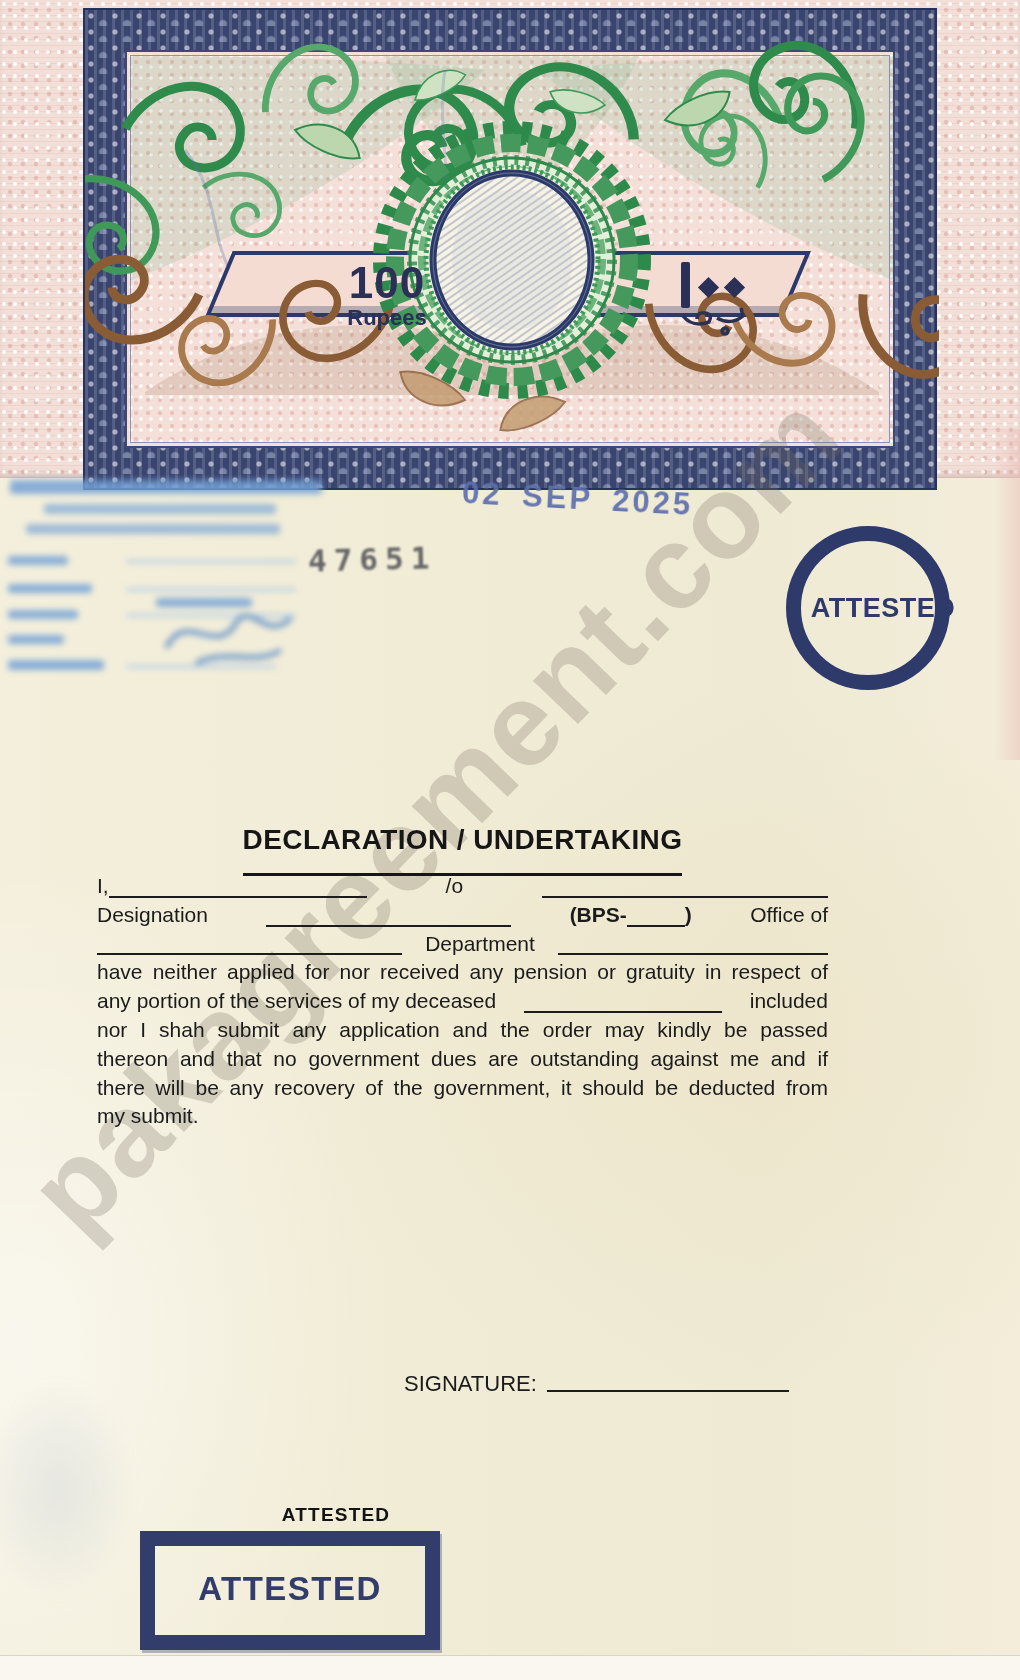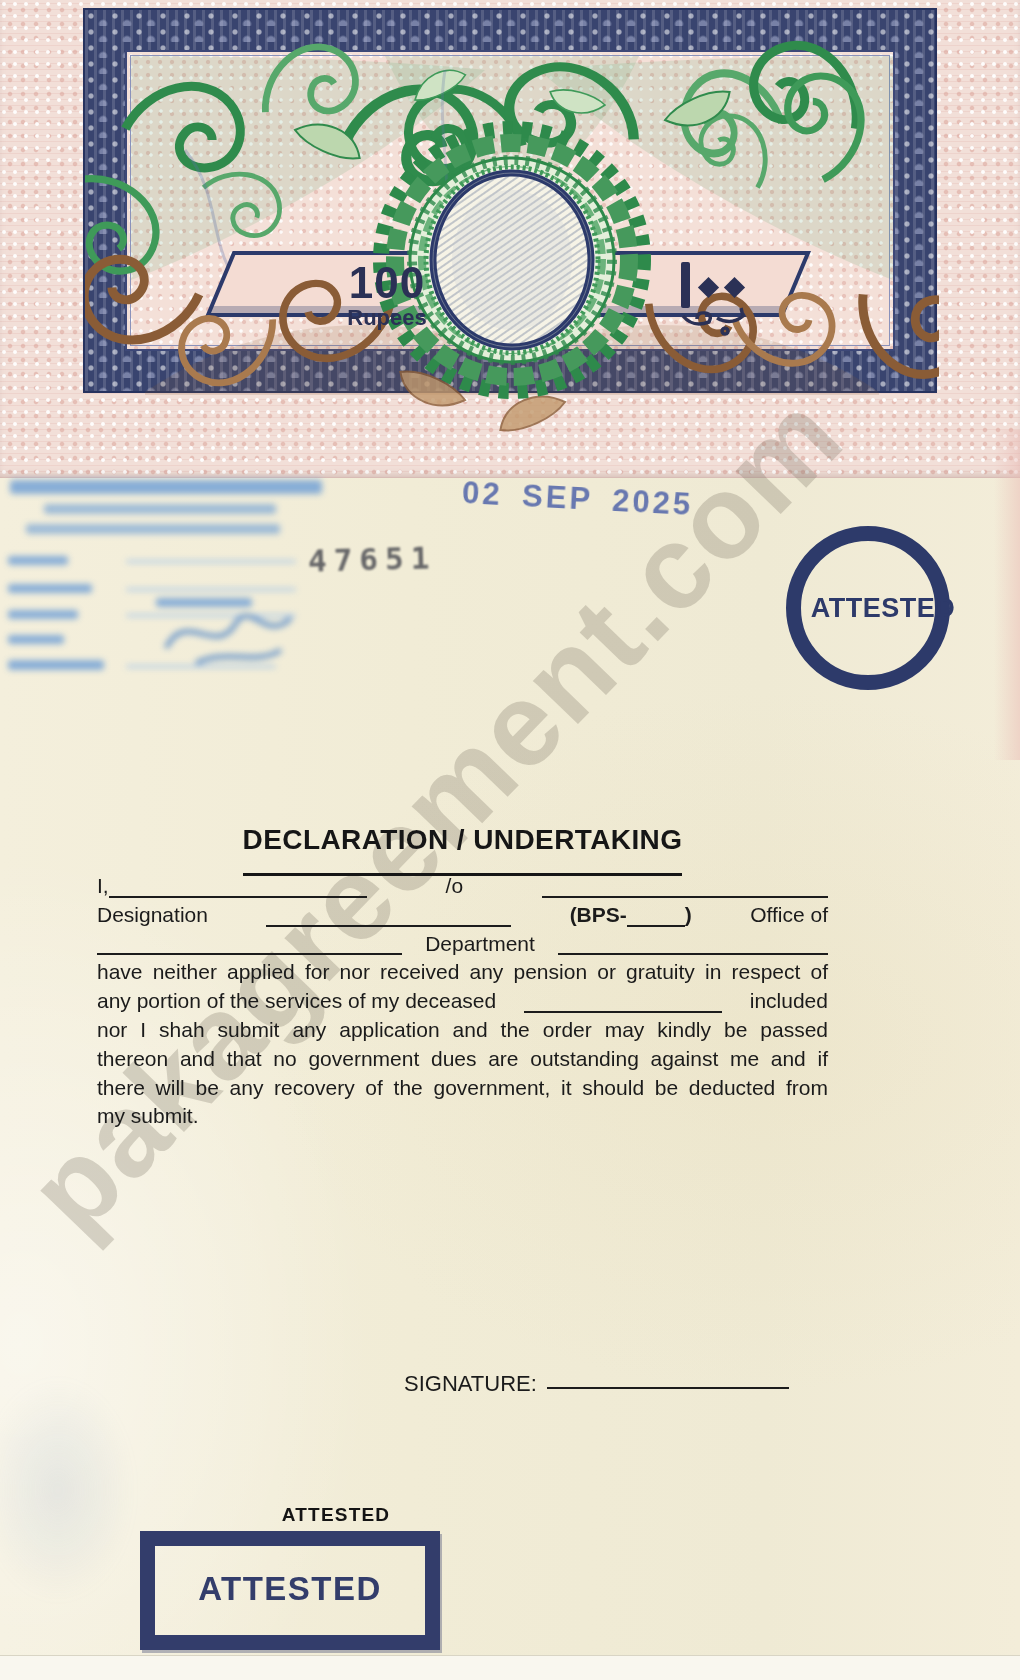--- a/index.html
+++ b/index.html
@@ -20,21 +20,21 @@
       radial-gradient(circle at 10px 10px, rgba(219,163,154,.55) 1.6px, transparent 2.8px),
       repeating-linear-gradient(0deg, rgba(224,176,168,.25) 0 1px, transparent 1px 6px);
     background-size:11px 12px,13px 14px,auto;
     box-shadow:inset 0 -6px 8px -4px rgba(140,110,100,.35);
   }
   .right-pink-strip{
     position:absolute;right:0;top:430px;width:26px;height:330px;
     background:linear-gradient(90deg,transparent,rgba(233,186,180,.5));
   }
   .stamp-frame{
-    position:absolute;left:83px;top:8px;width:854px;height:385px;
+    position:absolute;left:83px;top:8px;width:854px;height:482px;
     box-sizing:border-box;border:2px solid #27335f;
     background-color:#39446f;
     background-image:
       radial-gradient(circle at 6px 6px, rgba(255,255,255,.55) 2px, transparent 3.2px),
       radial-gradient(circle at 18px 14px, rgba(214,220,248,.4) 3px, transparent 5px),
       repeating-linear-gradient(90deg, rgba(255,255,255,.14) 0 3px, transparent 3px 9px);
     background-size:24px 16px,24px 16px,auto;
   }
   .stamp-field{
     position:absolute;left:40px;top:40px;right:40px;bottom:40px;
@@ -86,21 +86,21 @@
     border-bottom:3px solid #161616;padding-bottom:17px;
   }
   .body{position:absolute;left:97px;top:872px;width:731px;z-index:2;color:#1b1b1b;
     font-size:21px;line-height:28.8px;}
   .bline{height:28.8px;}
   .frow{display:flex;justify-content:space-between;align-items:flex-end;}
   .grp{display:flex;align-items:flex-end;white-space:nowrap;}
   .blank{display:inline-block;border-bottom:2px solid #1c1c1c;height:16px;margin-bottom:3px;}
   .just{text-align:justify;text-align-last:justify;}
   .bold{font-weight:bold;}
-  .sig-row{position:absolute;left:404px;top:1371px;display:flex;align-items:flex-start;z-index:2;
+  .sig-row{position:absolute;left:404px;top:1371px;display:flex;align-items:center;z-index:2;
     font-size:22px;color:#1b1b1b;}
   .attested-small{position:absolute;left:236px;top:1504px;width:200px;text-align:center;z-index:2;
     font-size:19px;font-weight:bold;letter-spacing:1.2px;color:#141414;}
   .attested-box{
     position:absolute;left:140px;top:1531px;width:300px;height:119px;z-index:2;
     box-sizing:border-box;border:15px solid #333d6b;
     box-shadow:2px 3px 0 rgba(51,61,107,.35);
   }
   .attested-box span{
     position:absolute;left:0;top:24px;width:270px;text-align:center;

